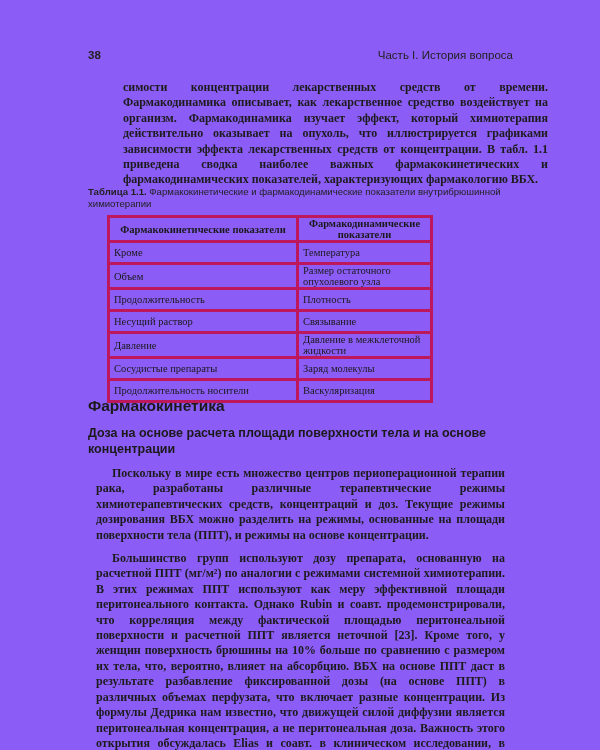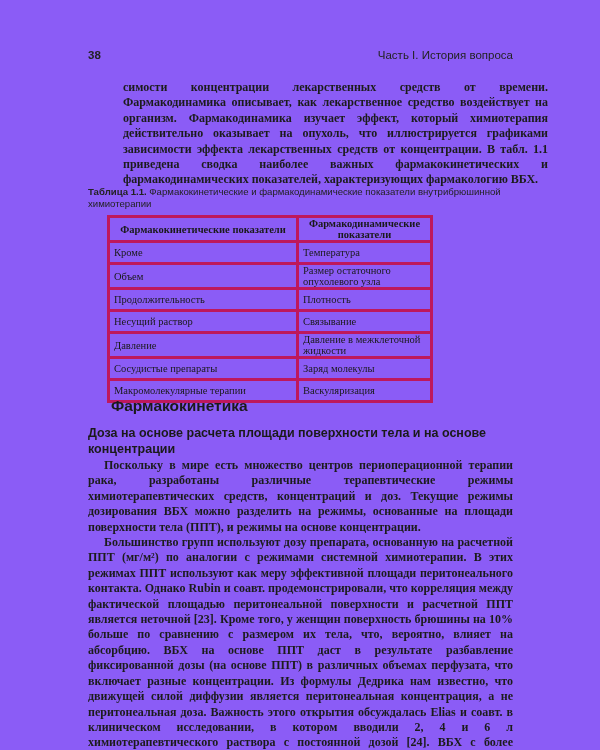--- a/index.html
+++ b/index.html
@@ -15,25 +15,25 @@
   .p1 { top:80px;margin-left:35px; }
   .caption { position:absolute; left:88px; top:186px; width:425px;
              font-family:"Liberation Sans", sans-serif; font-size:9.6px; line-height:12px; color:#222; }
   .caption b { font-weight:bold;margin-top:23px; }
   table.t { position:absolute; left:107px; top:215px; width:326px; border-collapse:collapse;
             font-family:"Liberation Serif", serif; font-size:10.5px; color:#1a1a1a; }
   table.t td, table.t th { border:3px solid #be185d; height:19px; padding:0 4px; text-align:left; font-weight:normal; }
   table.t th { font-weight:bold; text-align:center; }
   table.t th:first-child, table.t td:first-child { width:178px; }
   .h1 { position:absolute; left:88px; top:397px; font-family:"Liberation Sans", sans-serif;
-        font-size:15.5px; font-weight:bold; color:#1a1a1a;margin-left:23px; }
+        font-size:15.5px; font-weight:bold; color:#1a1a1a; }
   .h2 { position:absolute; left:88px; top:425px; width:425px; font-family:"Liberation Sans", sans-serif;
         font-size:12.5px; line-height:16px; font-weight:bold; color:#1a1a1a; }
   .p2 { top:458px; }
-  .ind { text-indent:16px; margin:0; }
+  .ind { text-indent:16px; margin:8px; }
   p { margin:0; }
 </style>
 </head>
 <body>
 
 <div class="page">
 
   <div class="hdr">
     <span class="num">38</span>
     <span class="run">Часть I. История вопроса</span>
@@ -69,21 +69,21 @@
     </tr>
     <tr>
       <td>Давление</td>
       <td>Давление в межклеточной жидкости</td>
     </tr>
     <tr>
       <td>Сосудистые препараты</td>
       <td>Заряд молекулы</td>
     </tr>
     <tr>
-      <td>Макромолекулярные терапии</td>
+      <td>Продолжительность носители</td>
       <td>Васкуляризация</td>
     </tr>
   </tbody>
     </table>
 
   <div class="h1">Фармакокинетика</div>
   <div class="h2">Доза на основе расчета площади поверхности тела и на основе концентрации</div>
 
   <div class="body p2">
     <p class="ind">Поскольку в мире есть множество центров периоперационной терапии рака, разработаны различные терапевтические режимы химиотерапевтических средств, концентраций и доз. Текущие режимы дозирования ВБХ можно разделить на режимы, основанные на площади поверхности тела (ППТ), и режимы на основе концентрации.</p>

